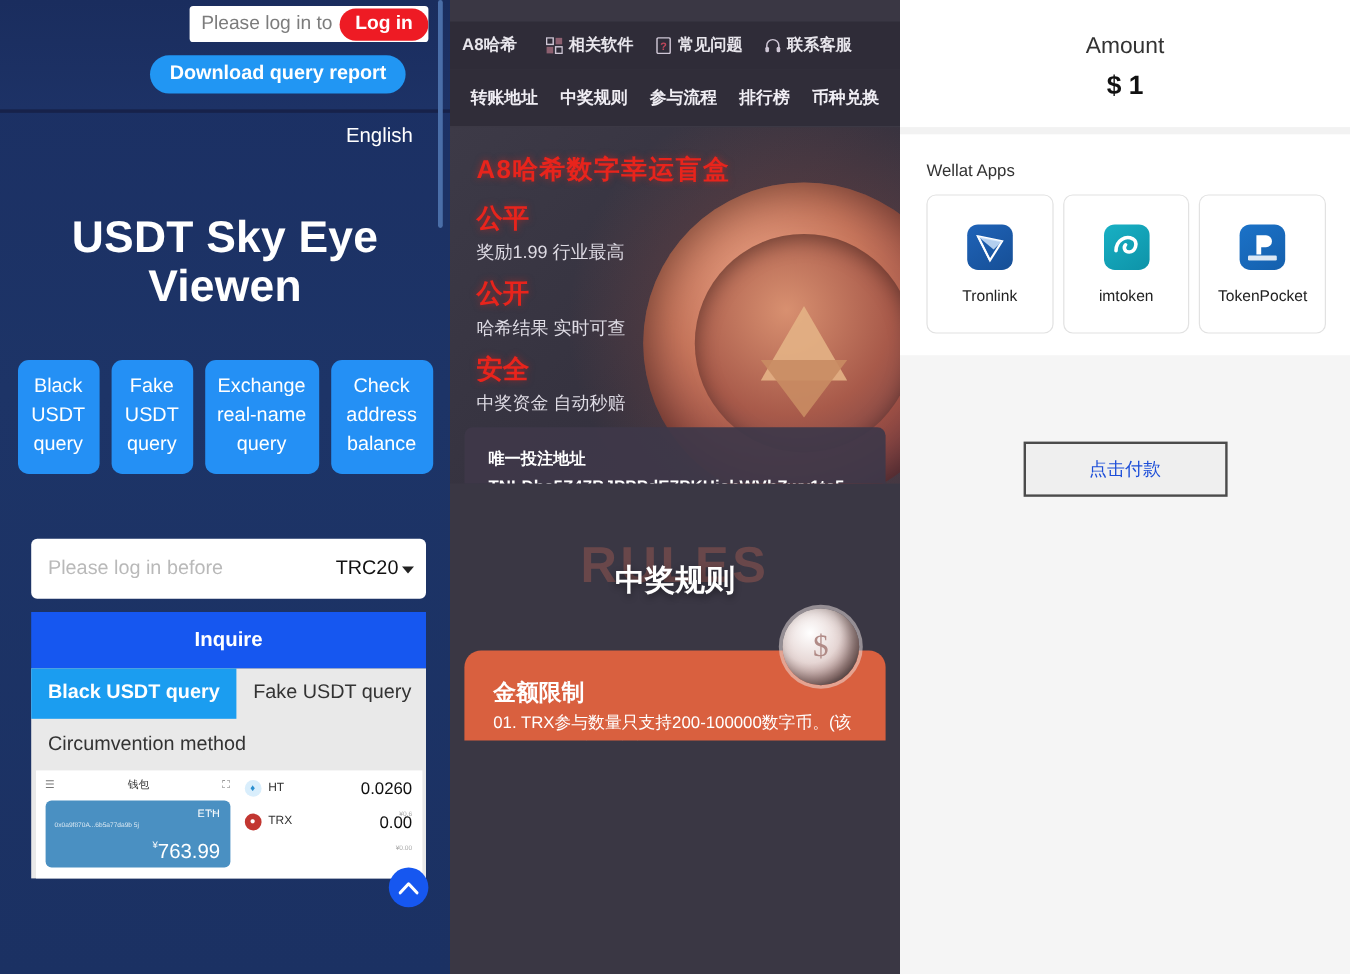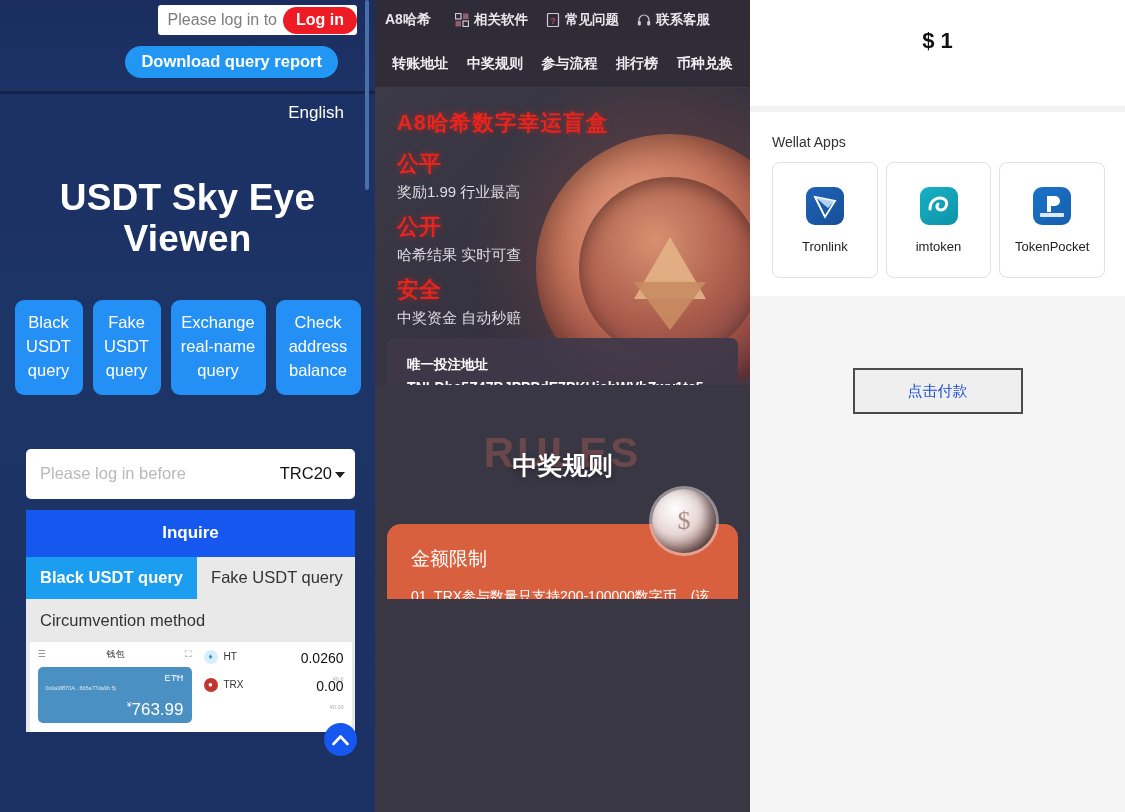--- a/index.html
+++ b/index.html
@@ -283,20 +283,21 @@
     flex: 0 0 375px;
     background: #3a3744;
     overflow: hidden;
   }
   .mid-topbar {
     height: 40px;
     background: #2f2c38;
     display: flex; align-items: center;
     padding-left: 10px;
     gap: 0;
+    margin-top: 18px;
   }
   .brand {
     color: #e8e6ec;
     font-size: 14px;
     font-weight: bold;
     margin-right: 24px;
     white-space: nowrap;
   }
   .top-link {
     display: flex; align-items: center; gap: 5px;
@@ -423,21 +424,21 @@
     text-shadow: 0 2px 6px rgba(0,0,0,.4);
   }
   .rules-card {
     position: absolute;
     left: 12px; right: 12px; top: 105px;
     background: #d9603f;
     border-radius: 14px;
     padding: 22px 20px 10px 24px;
     min-height: 120px;
   }
-  .rules-card-h { color:#ffffff; font-size: 19px; font-weight: normal; margin-bottom: 14px; }
+  .rules-card-h { color:#ffffff; font-size: 19px; font-weight: bold; margin-bottom: 2px; }
   .rules-card-p { color:#ffffff; font-size: 14px; line-height: 1.55; }
   .rules-coin {
     position: absolute;
     right: 34px; top: 70px;
     width: 64px; height: 64px;
     border-radius: 50%;
     background: radial-gradient(circle at 36% 32%, #ffffff 0%, #e6d6d4 42%, #b4918e 70%, #2b2428 100%);
     box-shadow: 0 0 0 3px rgba(240,230,228,.5), inset -6px -4px 12px rgba(0,0,0,.45);
     z-index: 6;
   }
@@ -659,20 +660,21 @@
       <div class="rules-coin"></div>
       <div class="rules-card">
         <div class="rules-card-h">金额限制</div>
         <div class="rules-card-p">01. TRX参与数量只支持200-100000数字币。(该通道暂停投注，维护中...)</div>
       </div>
     </div>
   </div>
 
   <div class="right-panel">
     <div class="amount-box">
+      <div class="amount-label">Amount</div>
       <div class="amount-value">$ 1</div>
     </div>
     <div class="rp-gap"></div>
 
     <div class="wallet-apps-wrap">
       <div class="wa-label">Wellat Apps</div>
       <div class="wa-grid">
 
         <div class="wa-card">
           <span class="wa-icon tronlink">

